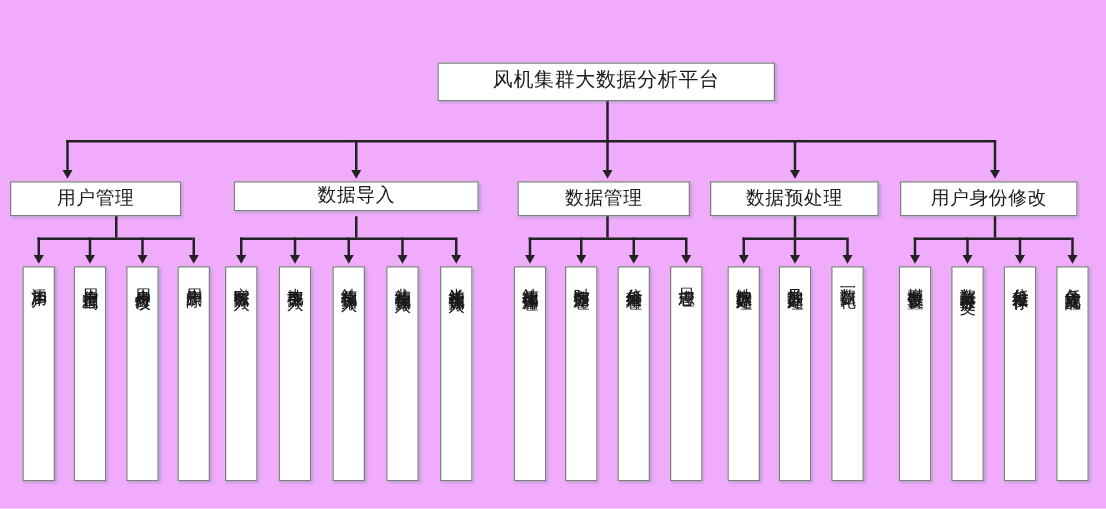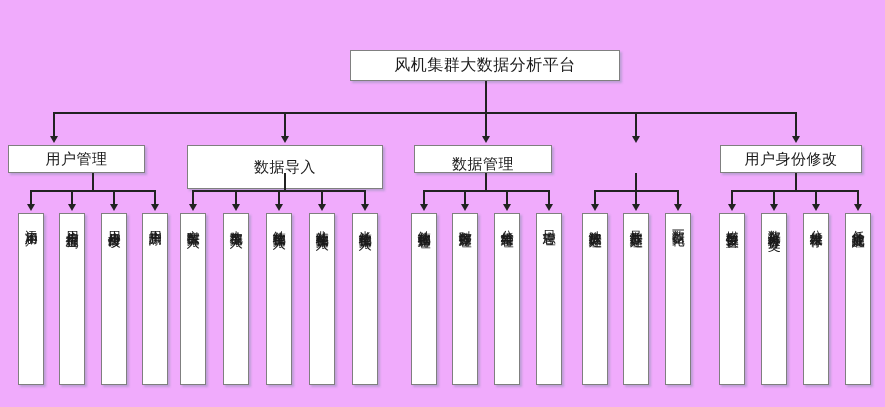--- a/index.html
+++ b/index.html
@@ -127,21 +127,21 @@
   <div class="node leaf" style="left:101px; top:213px; width:26px; height:172px;">
     <span class="node-label">用户身份修改</span>
   </div>
 
   <div class="conn v" style="left:154px; top:190px; width:1.5px; height:16px;"></div>
   <div class="arrow" style="left:151px; top:204px;"></div>
   <div class="node leaf" style="left:142px; top:213px; width:26px; height:172px;">
     <span class="node-label">用户删除</span>
   </div>
 
-  <div class="node group" style="left:187px; top:145px; width:196px; height:44px;">
+  <div class="node group" style="left:187px; top:145px; width:196px; height:24px;">
     <span class="node-label">数据导入</span>
   </div>
   <div class="conn v" style="left:284px; top:173px; width:1.5px; height:17px;"></div>
   <div class="conn h" style="left:192px; top:190px; width:172px; height:1.5px;"></div>
 
   <div class="conn v" style="left:192px; top:190px; width:1.5px; height:16px;"></div>
   <div class="arrow" style="left:189px; top:204px;"></div>
   <div class="node leaf" style="left:180px; top:213px; width:26px; height:172px;">
     <span class="node-label">实时数据导入</span>
   </div>
@@ -163,21 +163,21 @@
   <div class="node leaf" style="left:309px; top:213px; width:26px; height:172px;">
     <span class="node-label">非结构化数据导入</span>
   </div>
 
   <div class="conn v" style="left:364px; top:190px; width:1.5px; height:16px;"></div>
   <div class="arrow" style="left:361px; top:204px;"></div>
   <div class="node leaf" style="left:352px; top:213px; width:26px; height:172px;">
     <span class="node-label">半结构化数据导入</span>
   </div>
 
-  <div class="node group" style="left:414px; top:145px; width:138px; height:28px;align-items:flex-end;">
+  <div class="node group" style="left:414px; top:145px; width:138px; height:28px;">
     <span class="node-label">数据管理</span>
   </div>
   <div class="conn v" style="left:485px; top:173px; width:1.5px; height:17px;"></div>
   <div class="conn h" style="left:423px; top:190px; width:125px; height:1.5px;"></div>
 
   <div class="conn v" style="left:423px; top:190px; width:1.5px; height:16px;"></div>
   <div class="arrow" style="left:420px; top:204px;"></div>
   <div class="node leaf" style="left:411px; top:213px; width:26px; height:172px;">
     <span class="node-label">结构化数据管理</span>
   </div>
@@ -193,20 +193,23 @@
   <div class="node leaf" style="left:494px; top:213px; width:26px; height:172px;">
     <span class="node-label">分析结果管理</span>
   </div>
 
   <div class="conn v" style="left:548px; top:190px; width:1.5px; height:16px;"></div>
   <div class="arrow" style="left:545px; top:204px;"></div>
   <div class="node leaf" style="left:536px; top:213px; width:26px; height:172px;">
     <span class="node-label">日志管理</span>
   </div>
 
+  <div class="node group" style="left:568px; top:145px; width:135px; height:28px;">
+    <span class="node-label">数据预处理</span>
+  </div>
   <div class="conn v" style="left:635px; top:173px; width:1.5px; height:17px;"></div>
   <div class="conn h" style="left:594px; top:190px; width:83px; height:1.5px;"></div>
 
   <div class="conn v" style="left:594px; top:190px; width:1.5px; height:16px;"></div>
   <div class="arrow" style="left:591px; top:204px;"></div>
   <div class="node leaf" style="left:582px; top:213px; width:26px; height:172px;">
     <span class="node-label">缺失数据处理</span>
   </div>
 
   <div class="conn v" style="left:635px; top:190px; width:1.5px; height:16px;"></div>

